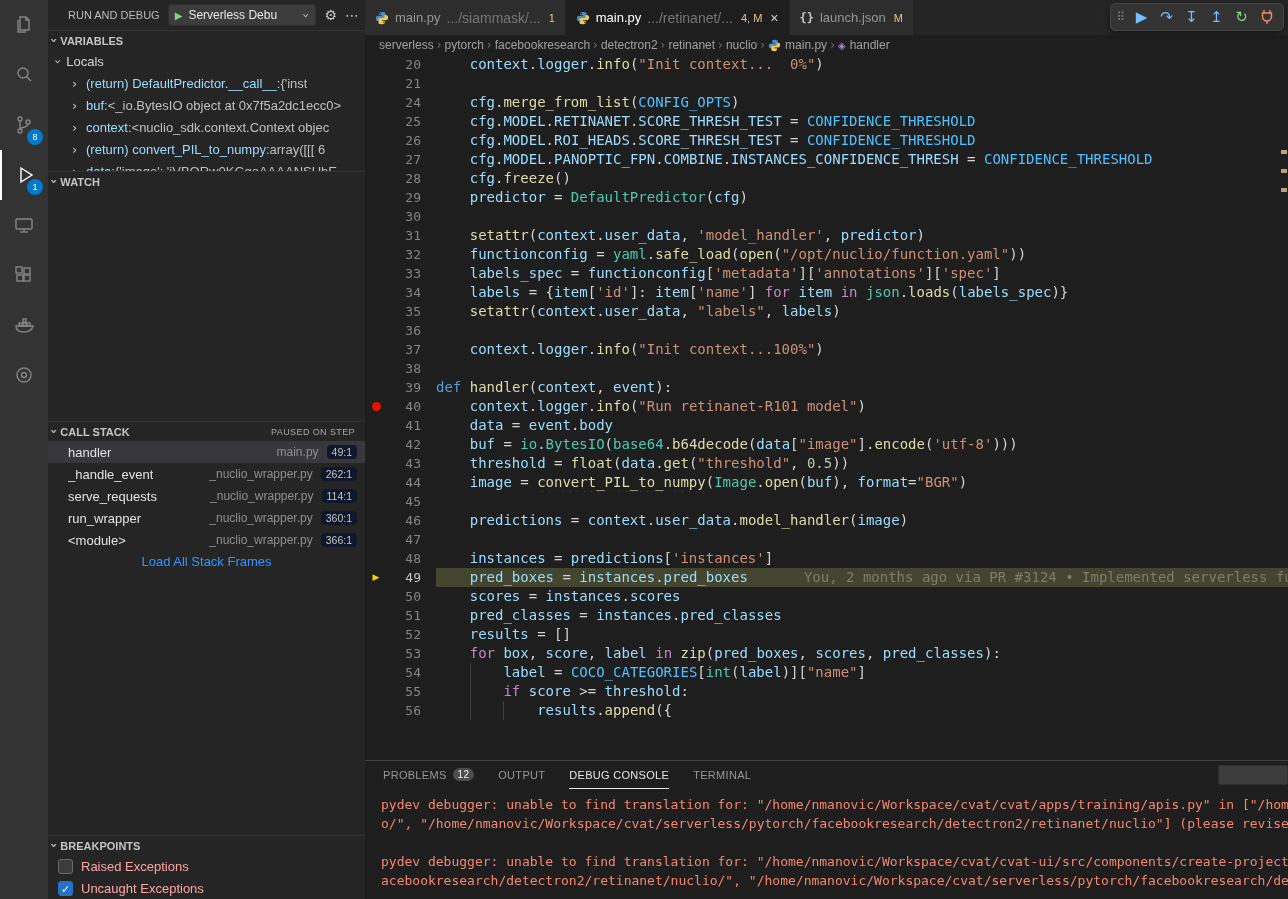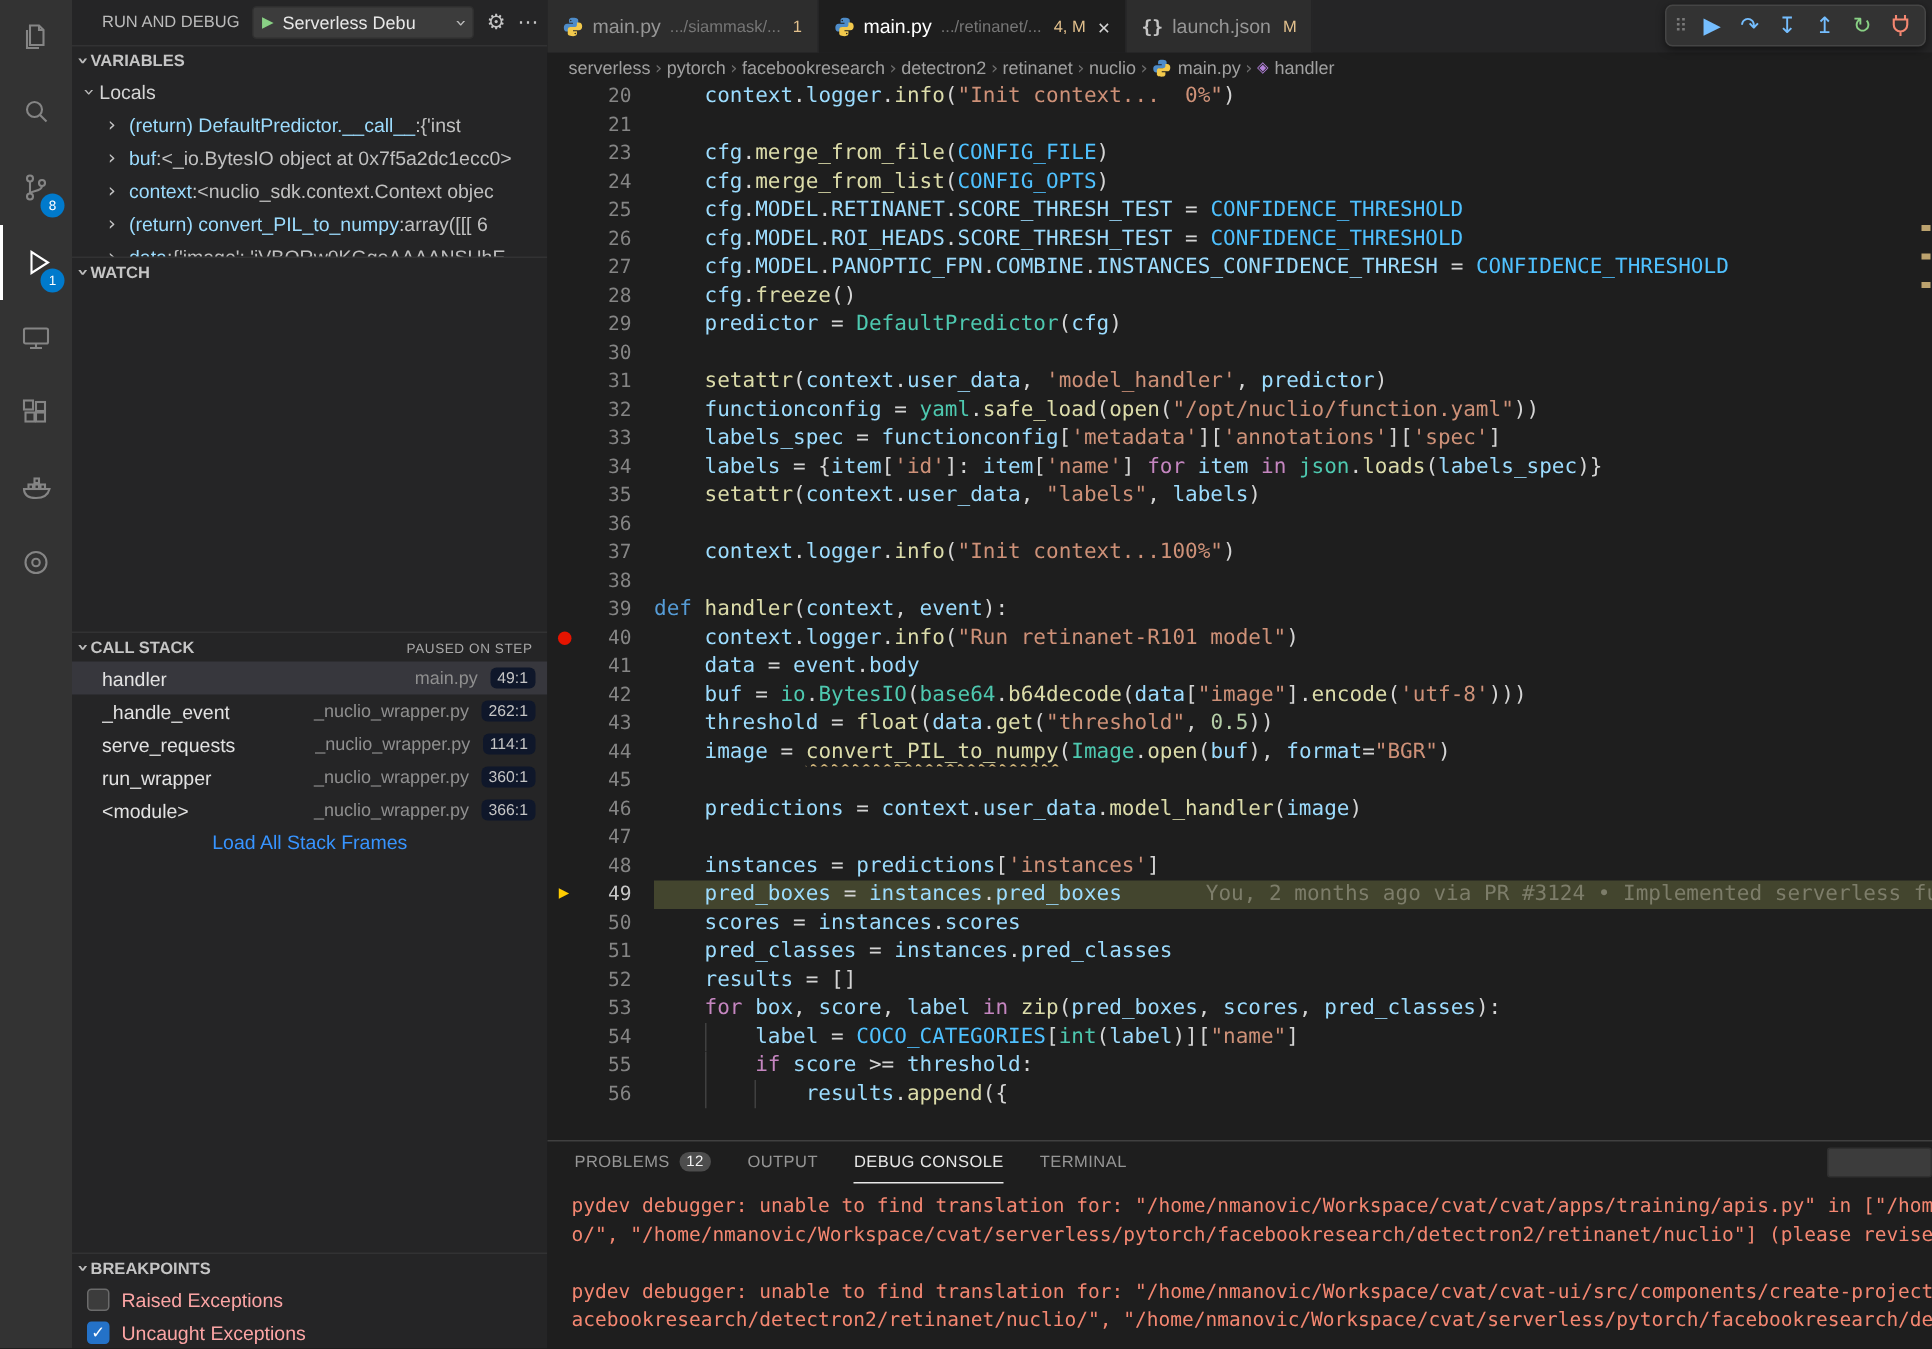--- a/index.html
+++ b/index.html
@@ -55,21 +55,21 @@
   .main{flex:1;display:flex;flex-direction:column;min-width:0;position:relative;background:#1e1e1e;}
 
   
   .tabbar{height:35px;background:#252526;display:flex;flex:none;position:relative;}
   .tab{display:flex;align-items:center;padding:0 10px;background:#2d2d2d;border-right:1px solid #252526;cursor:pointer;max-width:240px;}
   .tab.active{background:#1e1e1e;}
   .tab-ico{margin-right:6px;display:flex;align-items:center;}
   .json-ico{color:#c5c5c5;font-weight:bold;font-size:12px;font-family:"DejaVu Sans Mono",monospace;}
   .tab-title{color:#969696;font-size:13px;white-space:nowrap;}
   .tab.active .tab-title{color:#ffffff;}
-  .tab-desc{color:#767676;font-size:11px;margin-left:6px;white-space:nowrap;}
+  .tab-desc{color:#767676;font-size:14px;margin-left:6px;white-space:nowrap;}
   .tab-deco{color:#e2c08d;font-size:11px;margin-left:8px;white-space:nowrap;}
   .tab-deco:empty{display:none;}
   .tab-close{color:#d4d4d4;margin-left:8px;font-size:14px;cursor:pointer;}
 
   .dbg-toolbar{position:absolute;top:3px;right:4px;height:28px;display:flex;align-items:center;gap:2px;background:#333333;border:1px solid #454545;border-radius:5px;padding:0 5px;box-shadow:0 2px 6px rgba(0,0,0,0.5);}
   .grip{color:#7a7a7a;font-size:12px;margin-right:3px;font-family:"DejaVu Sans",sans-serif;cursor:grab;}
   .dbg-btn{color:#75beff;font-size:15px;width:23px;height:24px;line-height:24px;text-align:center;cursor:pointer;font-family:"DejaVu Sans",sans-serif;}
   .dbg-btn.restart{color:#89d185;}
   .dbg-btn.disconnect{display:flex;align-items:center;justify-content:center;}
 
@@ -384,21 +384,20 @@
         <span class="crumb">
           <span class="crumb-ico method">◈</span>
           <span>handler</span>
         </span>
       </div>
 
     <div class="editor">
       <div id="code">
           <div class="line"><div class="gutter"><span class="bp-slot"></span><span class="lnum">20</span></div><div class="codeln"><span class="toks" style="padding-left: 4ch;"><span class="tk-v">context</span><span class="tk-p">.</span><span class="tk-v">logger</span><span class="tk-p">.</span><span class="tk-f">info</span><span class="tk-p">(</span><span class="tk-s">"Init context...  0%"</span><span class="tk-p">)</span></span></div></div>
           <div class="line"><div class="gutter"><span class="bp-slot"></span><span class="lnum">21</span></div><div class="codeln"><span class="toks" style="padding-left: 0ch;"></span></div></div>
-          <div class="line"><div class="gutter"><span class="bp-slot"></span><span class="lnum">23</span></div><div class="codeln"><span class="toks" style="padding-left: 4ch;"><span class="tk-v">cfg</span><span class="tk-p">.</span><span class="tk-f">merge_from_file</span><span class="tk-p">(</span><span class="tk-C">CONFIG_FILE</span><span class="tk-p">)</span></span></div></div>
           <div class="line"><div class="gutter"><span class="bp-slot"></span><span class="lnum">24</span></div><div class="codeln"><span class="toks" style="padding-left: 4ch;"><span class="tk-v">cfg</span><span class="tk-p">.</span><span class="tk-f">merge_from_list</span><span class="tk-p">(</span><span class="tk-C">CONFIG_OPTS</span><span class="tk-p">)</span></span></div></div>
           <div class="line"><div class="gutter"><span class="bp-slot"></span><span class="lnum">25</span></div><div class="codeln"><span class="toks" style="padding-left: 4ch;"><span class="tk-v">cfg</span><span class="tk-p">.</span><span class="tk-v">MODEL</span><span class="tk-p">.</span><span class="tk-v">RETINANET</span><span class="tk-p">.</span><span class="tk-v">SCORE_THRESH_TEST</span><span class="tk-p"> = </span><span class="tk-C">CONFIDENCE_THRESHOLD</span></span></div></div>
           <div class="line"><div class="gutter"><span class="bp-slot"></span><span class="lnum">26</span></div><div class="codeln"><span class="toks" style="padding-left: 4ch;"><span class="tk-v">cfg</span><span class="tk-p">.</span><span class="tk-v">MODEL</span><span class="tk-p">.</span><span class="tk-v">ROI_HEADS</span><span class="tk-p">.</span><span class="tk-v">SCORE_THRESH_TEST</span><span class="tk-p"> = </span><span class="tk-C">CONFIDENCE_THRESHOLD</span></span></div></div>
           <div class="line"><div class="gutter"><span class="bp-slot"></span><span class="lnum">27</span></div><div class="codeln"><span class="toks" style="padding-left: 4ch;"><span class="tk-v">cfg</span><span class="tk-p">.</span><span class="tk-v">MODEL</span><span class="tk-p">.</span><span class="tk-v">PANOPTIC_FPN</span><span class="tk-p">.</span><span class="tk-v">COMBINE</span><span class="tk-p">.</span><span class="tk-v">INSTANCES_CONFIDENCE_THRESH</span><span class="tk-p"> = </span><span class="tk-C">CONFIDENCE_THRESHOLD</span></span></div></div>
           <div class="line"><div class="gutter"><span class="bp-slot"></span><span class="lnum">28</span></div><div class="codeln"><span class="toks" style="padding-left: 4ch;"><span class="tk-v">cfg</span><span class="tk-p">.</span><span class="tk-f">freeze</span><span class="tk-p">()</span></span></div></div>
           <div class="line"><div class="gutter"><span class="bp-slot"></span><span class="lnum">29</span></div><div class="codeln"><span class="toks" style="padding-left: 4ch;"><span class="tk-v">predictor</span><span class="tk-p"> = </span><span class="tk-m">DefaultPredictor</span><span class="tk-p">(</span><span class="tk-v">cfg</span><span class="tk-p">)</span></span></div></div>
           <div class="line"><div class="gutter"><span class="bp-slot"></span><span class="lnum">30</span></div><div class="codeln"><span class="toks" style="padding-left: 0ch;"></span></div></div>
           <div class="line"><div class="gutter"><span class="bp-slot"></span><span class="lnum">31</span></div><div class="codeln"><span class="toks" style="padding-left: 4ch;"><span class="tk-f">setattr</span><span class="tk-p">(</span><span class="tk-v">context</span><span class="tk-p">.</span><span class="tk-v">user_data</span><span class="tk-p">, </span><span class="tk-s">'model_handler'</span><span class="tk-p">, </span><span class="tk-v">predictor</span><span class="tk-p">)</span></span></div></div>
           <div class="line"><div class="gutter"><span class="bp-slot"></span><span class="lnum">32</span></div><div class="codeln"><span class="toks" style="padding-left: 4ch;"><span class="tk-v">functionconfig</span><span class="tk-p"> = </span><span class="tk-m">yaml</span><span class="tk-p">.</span><span class="tk-f">safe_load</span><span class="tk-p">(</span><span class="tk-f">open</span><span class="tk-p">(</span><span class="tk-s">"/opt/nuclio/function.yaml"</span><span class="tk-p">))</span></span></div></div>
           <div class="line"><div class="gutter"><span class="bp-slot"></span><span class="lnum">33</span></div><div class="codeln"><span class="toks" style="padding-left: 4ch;"><span class="tk-v">labels_spec</span><span class="tk-p"> = </span><span class="tk-v">functionconfig</span><span class="tk-p">[</span><span class="tk-s">'metadata'</span><span class="tk-p">][</span><span class="tk-s">'annotations'</span><span class="tk-p">][</span><span class="tk-s">'spec'</span><span class="tk-p">]</span></span></div></div>

